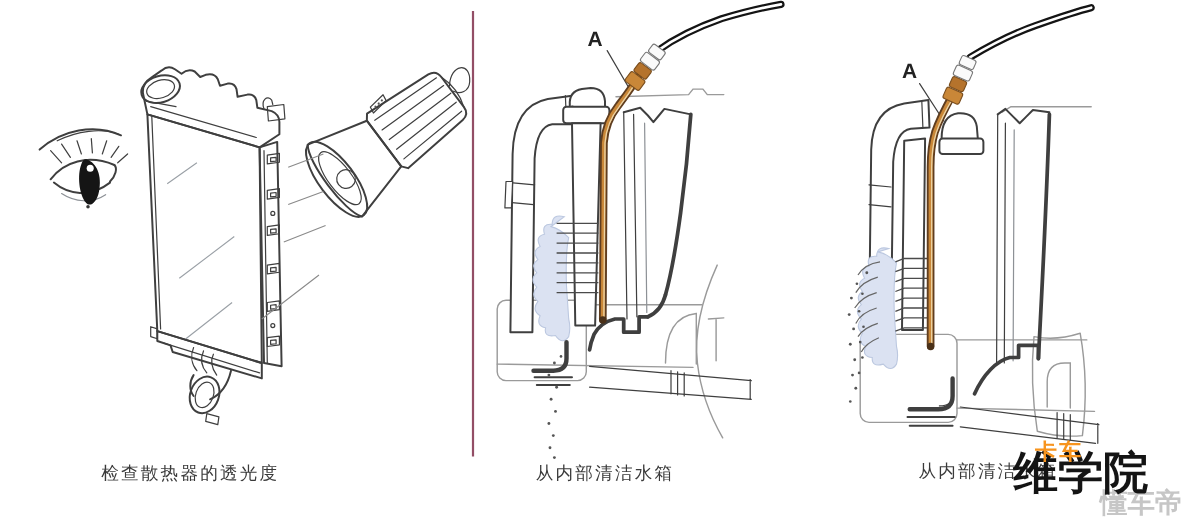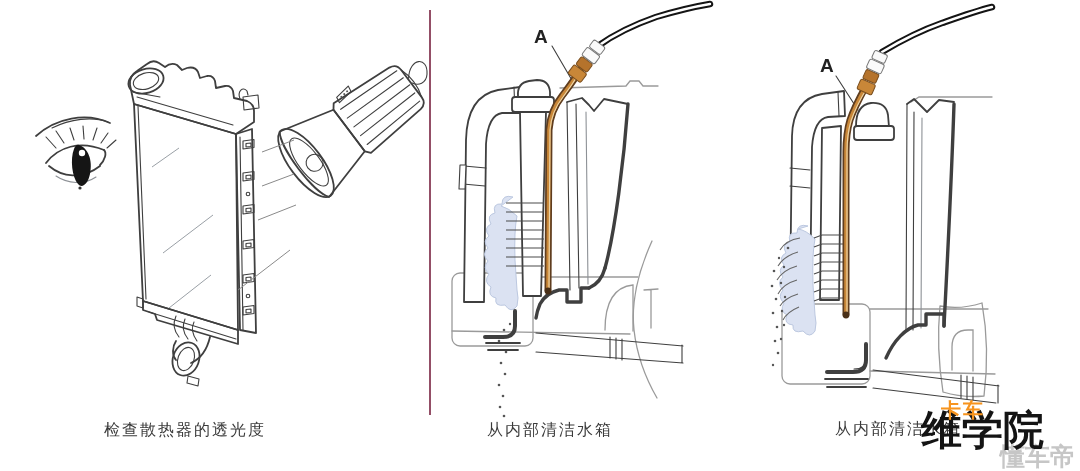--- a/index.html
+++ b/index.html
@@ -7,21 +7,21 @@
     --spray-blue:#dbe2f2; --watermark-orange:#f7941e; --watermark-gray:#c6c6c6;
     --ink:#3f3f3f; --panel-fill:#e3e5e8;
   }
   html,body{margin:0;padding:0;background:#fff;}
   body{width:1080px;height:471px;overflow:hidden;font-family:"Liberation Sans",sans-serif;}
   .stage{position:relative;width:1080px;height:471px;background:#fff;}
   svg{position:absolute;top:0;}
   .p1{left:0;} .p2{left:440px;} .p3{left:770px;}
   .divider{position:absolute;left:429px;top:10px;width:2px;height:405px;background:var(--divider-line);}
   .caption{position:absolute;font-size:16px;letter-spacing:2px;color:#3a3a3a;white-space:nowrap;}
-  .c1{left:104px;top:420px;}
+  .c1{left:92px;top:420px;}
   .c2{left:487px;top:420px;}
   .c3{left:835px;top:419px;}
   .callout{position:absolute;font-size:19px;font-weight:bold;color:#222;}
   .a2{left:534px;top:26px;}
   .a3{left:820px;top:55px;}
   .wm-top{position:absolute;left:929px;top:397px;font-size:20px;font-weight:bold;letter-spacing:2px;color:var(--watermark-orange);z-index:4;margin-left:12px;}
   .wm-main{position:absolute;left:921px;top:407px;font-size:41px;font-weight:900;line-height:1.15;letter-spacing:0;color:#141414;z-index:3;}
   .wm-sub{position:absolute;left:1000px;top:440px;font-size:25px;font-weight:700;color:var(--watermark-gray);z-index:2;}
   
   .ln{stroke:var(--ink);stroke-width:1.8;fill:none;stroke-linecap:round;stroke-linejoin:round;}

